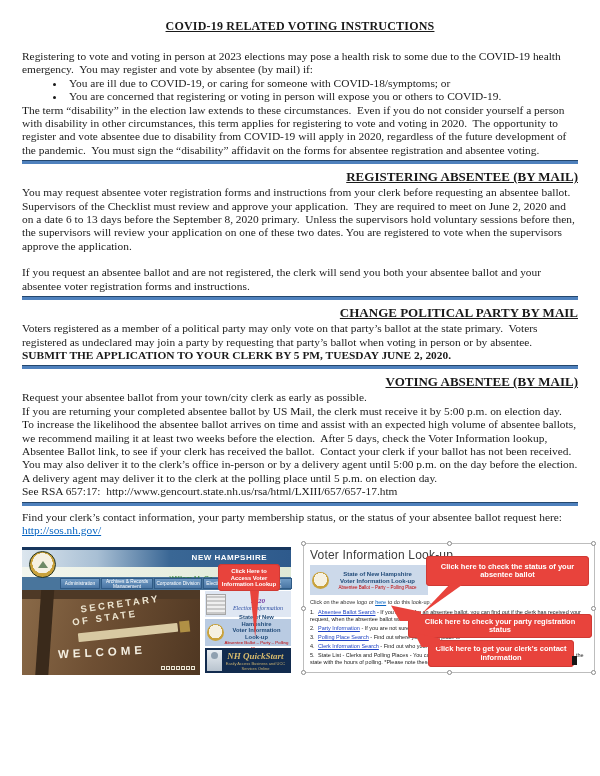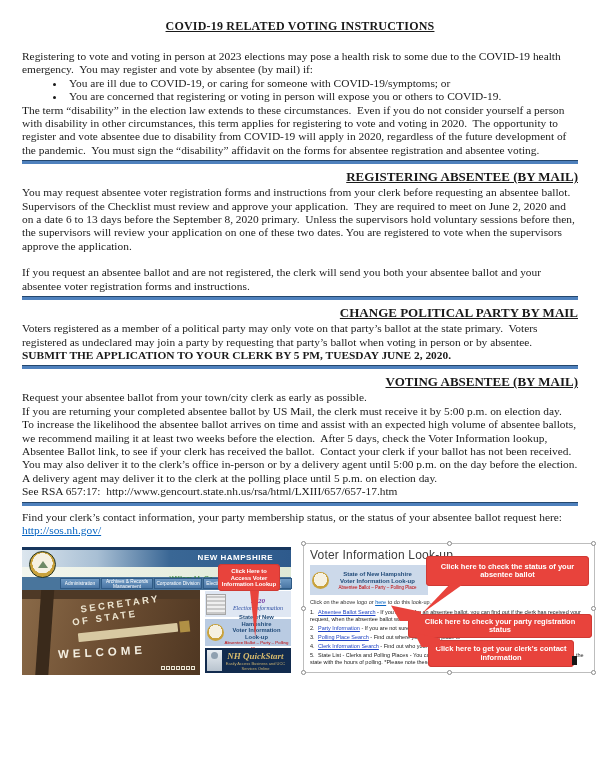--- a/index.html
+++ b/index.html
@@ -24,21 +24,21 @@
 
   
   .shots { position:relative; margin-top:6px; height:150px; }
 
   
   .shot-left { position:absolute; left:0; top:4px; width:269px; height:128px; background:#fff;
                font-family:"Liberation Sans", sans-serif; overflow:visible; }
   .sl-topbar { height:3px; background:#17365d; }
   .sl-header { position:relative; height:17px;
     background:linear-gradient(90deg,#dce6ee 0%,#a8bfd4 28%,#3a6795 55%,#2e5a8c 100%); }
-  .sl-nh { position:absolute; right:18px; top:3px; color:#fff; font-size:8px; font-weight:bold; letter-spacing:.5px; }
+  .sl-nh { position:absolute; right:24px; top:3px; color:#fff; font-size:8px; font-weight:bold; letter-spacing:.5px; }
   .sl-seal { position:absolute; left:7px; top:1px; width:27px; height:27px; border-radius:50%;
     background:radial-gradient(circle at 50% 45%, #f6f1e2 0 54%, #c9a23c 55% 74%, #5d5322 75% 100%);
     border:1px solid #24331f; z-index:3; }
   .sl-seal:after { content:""; position:absolute; left:8px; top:9px; width:0; height:0;
     border-left:5px solid transparent; border-right:5px solid transparent; border-bottom:7px solid #6f8a66; }
   .sl-sub { height:10px; background:linear-gradient(90deg,#f3f6ee,#dfe9d6); text-align:right; }
   .sl-sub span { display:inline-block; margin-right:78px; color:#2e7d32; font-size:7px; line-height:10px; }
   .sl-nav { display:flex; gap:1px; background:#49759c; padding:1px 1px 1px 38px; height:13px; }
   .sl-nav .navbtn { flex:0 0 auto; display:flex; align-items:center; justify-content:center;
     background:linear-gradient(#6f9ac4,#4a76a4); border:1px solid #2f5a85; color:#fff;
@@ -121,21 +121,21 @@
 </head>
 <body>
 
 <div class="page">
   <div class="doc">
 
     <h1>COVID-19 RELATED VOTING INSTRUCTIONS</h1>
 
     <p>Registering to vote and voting in person at 2023 elections may pose a health risk to some due to the COVID-19 health emergency.  You may register and vote by absentee (by mail) if:</p>
     <ul class="bullets">
-      <li>You are ill due to COVID-19, or caring for someone with COVID-19/symptoms; or</li>
+      <li>You are ill due to COVID-19, or caring for someone with COVID-18/symptoms; or</li>
       <li>You are concerned that registering or voting in person will expose you or others to COVID-19.</li>
     </ul>
     <p>The term “disability” in the election law extends to these circumstances.  Even if you do not consider yourself a person with disability in other circumstances, this term applies for registering to vote and voting in 2020.  The opportunity to register and vote absentee due to disability from COVID-19 will apply in 2020, regardless of the future development of the pandemic.  You must sign the “disability” affidavit on the forms for absentee registration and absentee voting.</p>
 
     <div class="hr"></div>
     <h2>REGISTERING ABSENTEE (BY MAIL)</h2>
     <p>You may request absentee voter registration forms and instructions from your clerk before requesting an absentee ballot.  Supervisors of the Checklist must review and approve your application.  They are required to meet on June 2, 2020 and on a date 6 to 13 days before the September 8, 2020 primary.  Unless the supervisors hold voluntary sessions before then, the supervisors will review your application on one of these two dates. You are registered to vote when the supervisors approve the application.</p>
     <p class="gap-top">If you request an absentee ballot and are not registered, the clerk will send you both your absentee ballot and your absentee voter registration forms and instructions.</p>
 
     <div class="hr"></div>

